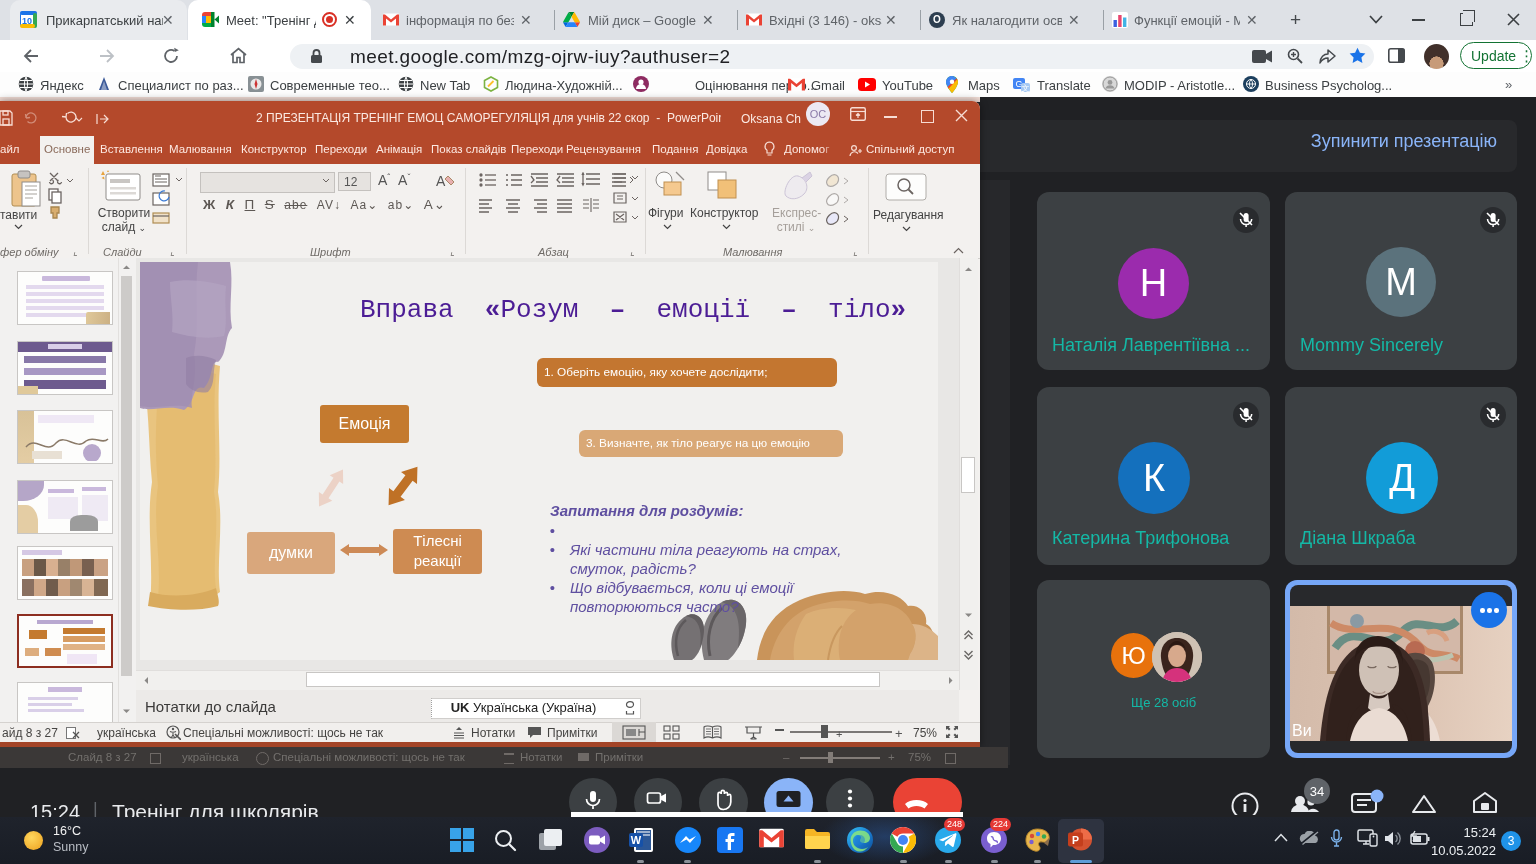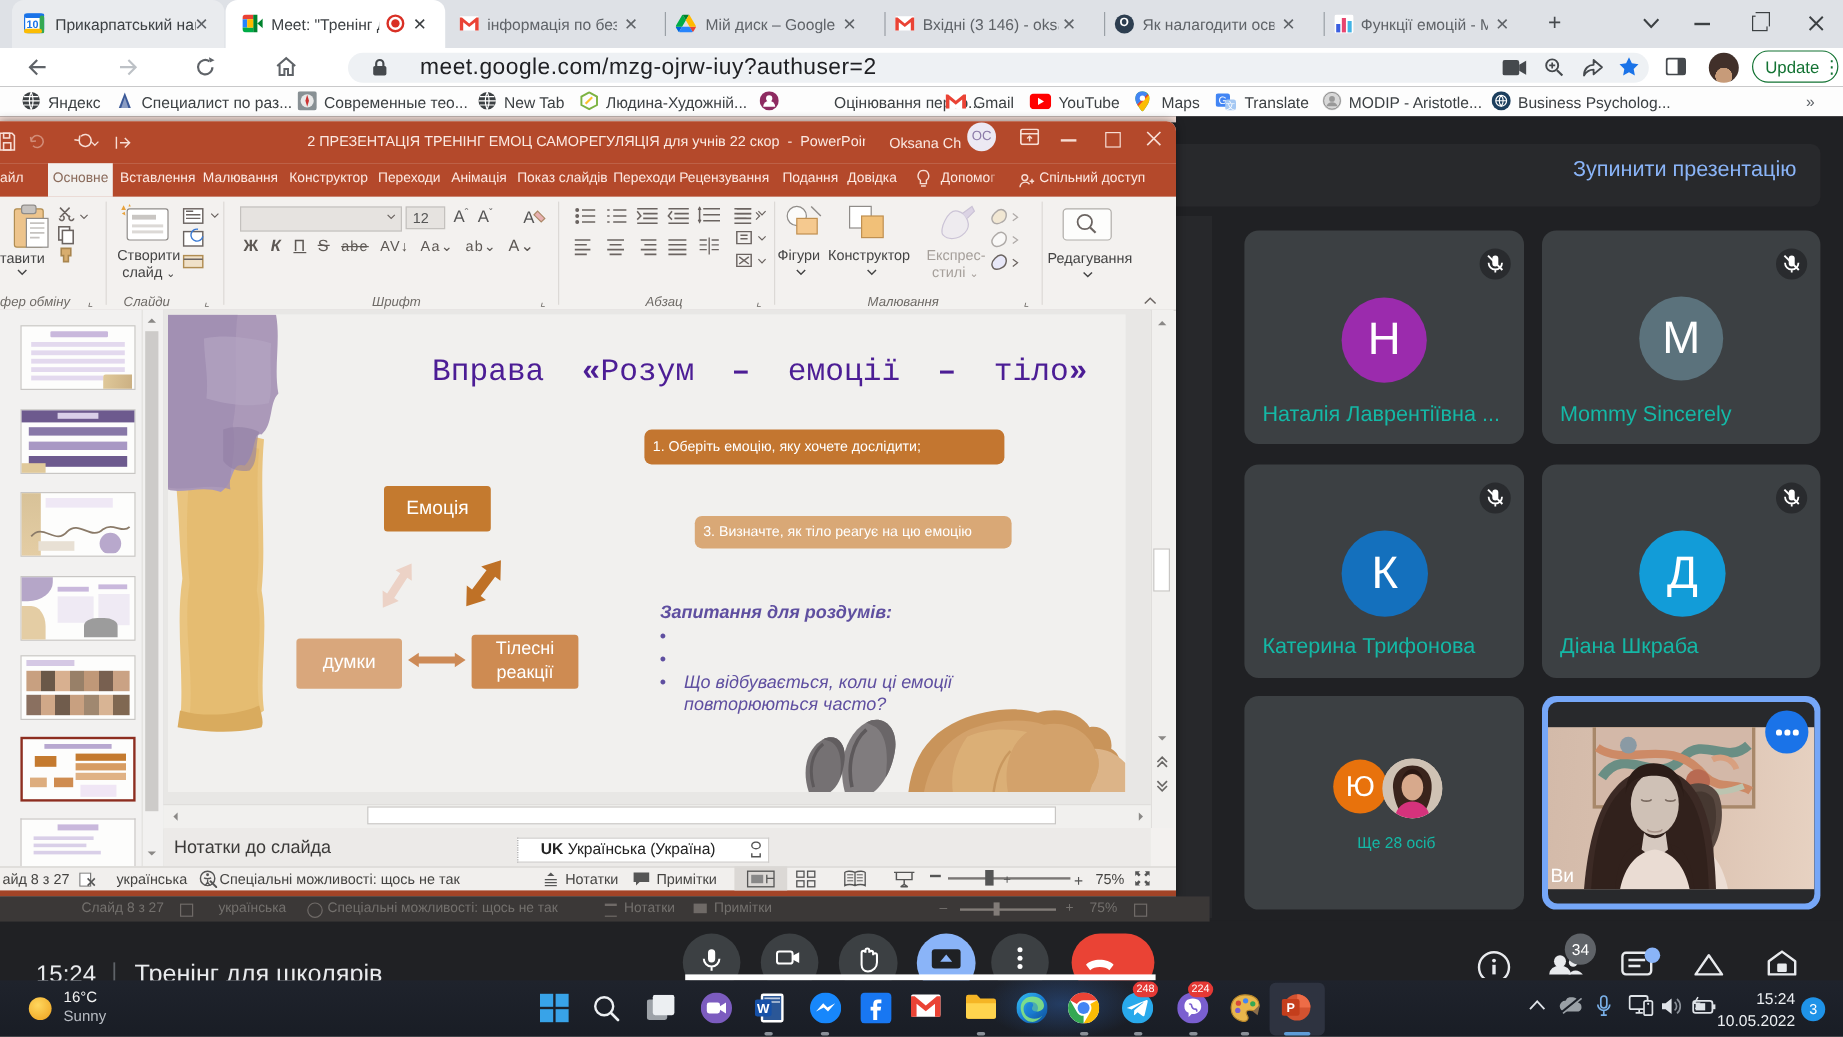--- a/index.html
+++ b/index.html
@@ -769,20 +769,21 @@
             <path d="M10 2 L10 5 H40 V2 L49 8 L40 14 V11 H10 V14 L1 8 Z" fill="#cd8a56"></path>
           </svg>
 
       <div class="a" style="left:410px;top:240px;width:330px;font-size:15px;font-weight:bold;font-style:italic;color:#5f4fa0;">Запитання для роздумів:</div>
       <div class="a" style="left:395px;top:259px;width:330px;font-size:15px;font-style:italic;color:#5f4fa0;line-height:19px;">
         <div style="display:flex;">
               <span style="width:35px;flex:0 0 35px;text-align:center;font-style:normal;">•</span>
             </div>
         <div style="display:flex;">
               <span style="width:35px;flex:0 0 35px;text-align:center;font-style:normal;">•</span>
+              <span>Які частини тіла реагують на страх, смуток, радість?</span>
             </div>
         <div style="display:flex;">
               <span style="width:35px;flex:0 0 35px;text-align:center;font-style:normal;">•</span>
               <span>Що відбувається, коли ці емоції повторюються часто?</span>
             </div>
       </div>
     </div>
 
     <div class="a" style="left:959px;top:258px;width:18px;height:432px;background:#f1f0ee;border-left:1px solid #e0dedc;"></div>
     <svg class="a" style="left:964px;top:266px;" width="9" height="7">

